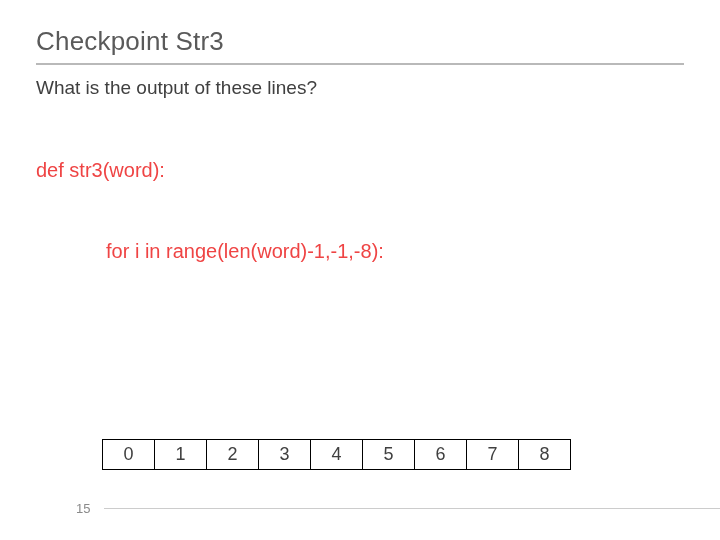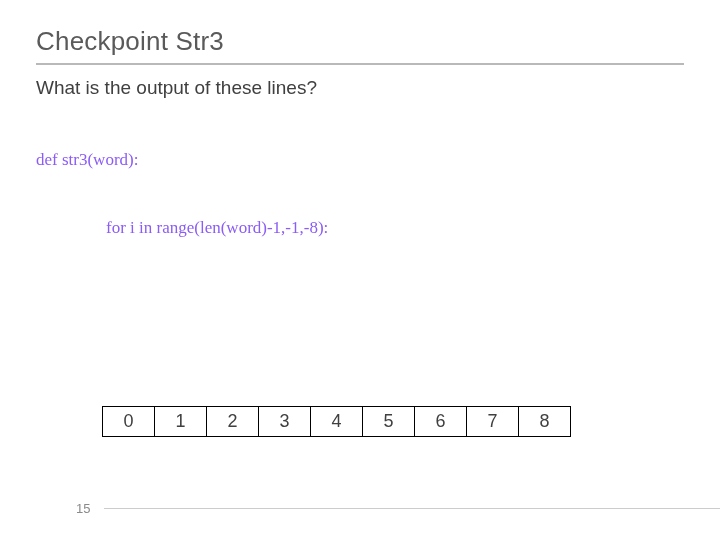--- a/index.html
+++ b/index.html
@@ -3,21 +3,21 @@
 <meta charset="utf-8">
 <style>
   * { box-sizing: border-box; margin: 0; padding: 0; }
   html, body { width: 720px; height: 540px; background: #fff; font-family: Arial, Helvetica, sans-serif; color: #333; }
   .slide { position: relative; width: 720px; height: 540px; padding: 26px 36px 0 36px; }
   .title-block { margin-bottom: 10px; }
   .title { font-size: 26px; color: #5a5a5a; font-weight: 400; letter-spacing: 0.2px; }
   .rule { border: none; border-top: 2px solid #b9b9b9; margin-top: 6px; }
   .body { margin-top: 8px; font-size: 19px; color: #404040; line-height: 1.35; }
   .q { font-family: Arial, Helvetica, sans-serif; }
-  .code { font-family: Liberation Serif, serif; white-space: pre; font-size: 17px; color: #8b5cf6; margin-top: 2px; }
+  .code { font-family: Liberation Sans, sans-serif; white-space: pre; font-size: 20px; color: #ef4444; margin-top: 2px; }
   .code-line { display: block; }
   .indent1 { padding-left: 70px; }
   .indent2 { padding-left: 140px; }
   .table-wrap { margin-top: 120px; margin-left: 66px; }
   table { border-collapse: collapse; }
   td { border: 1.5px solid #000; width: 52px; height: 30px; text-align: center; vertical-align: middle; font-size: 18px; color: #404040; font-family: Arial, Helvetica, sans-serif; }
   .footer { position: absolute; left: 0; bottom: 24px; width: 100%; padding: 0 36px; display: flex; align-items: center; margin-left: 40px; }
   .footer-rule { flex: 1 1 auto; border: none; border-top: 1.5px solid #cccccc; }
   .page-num { font-size: 13px; color: #8a8a8a; padding-right: 14px; }
 </style>

